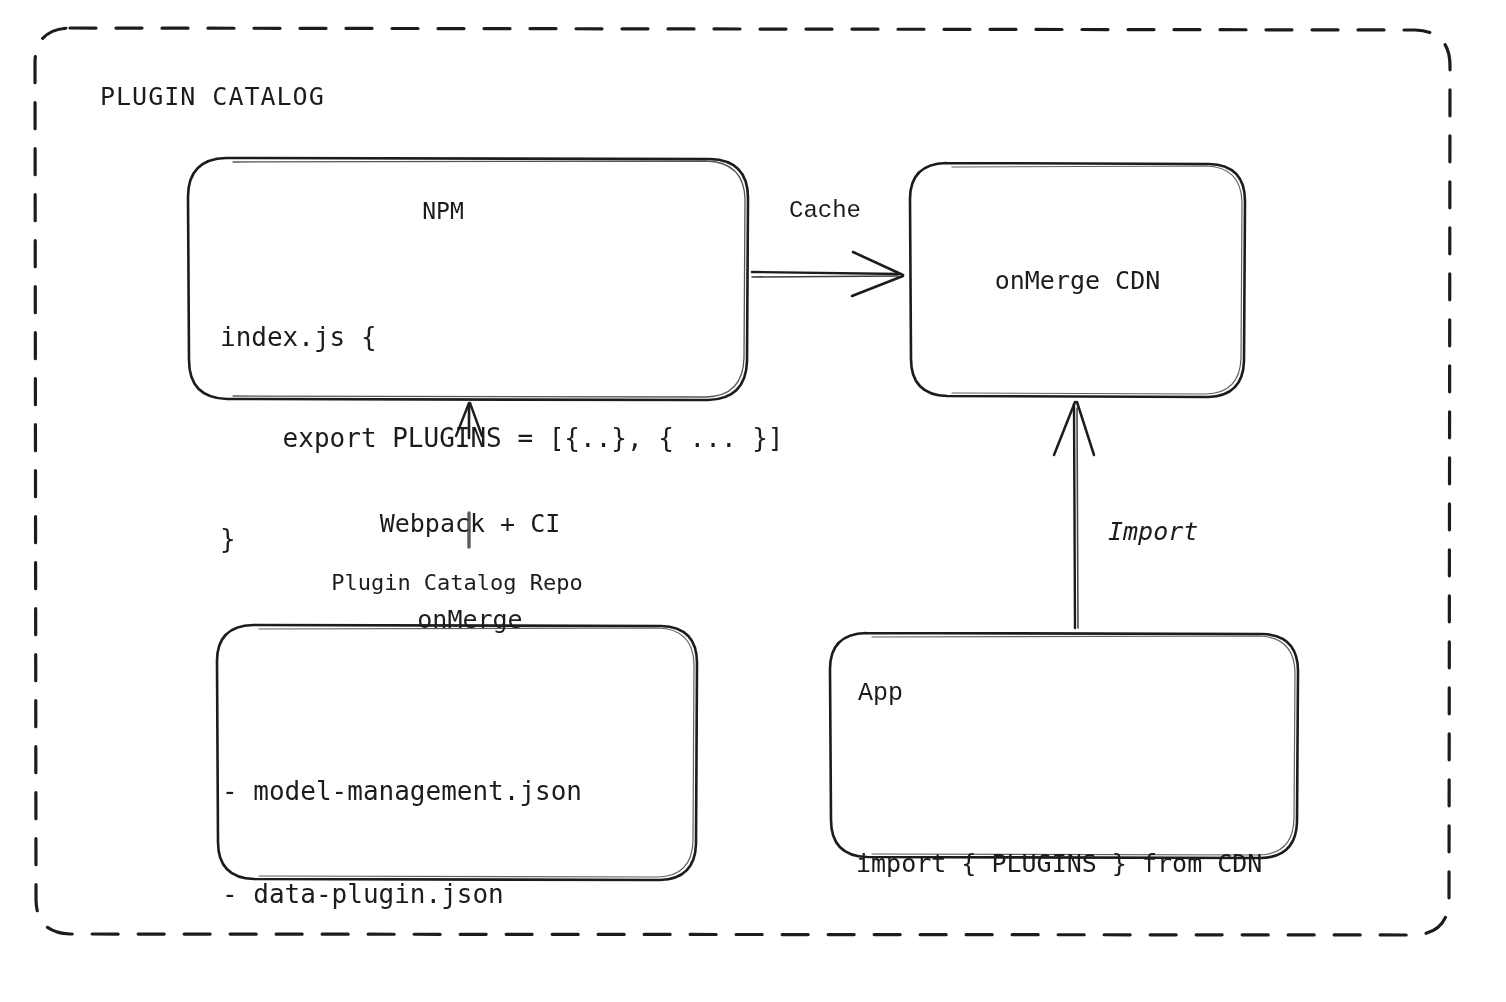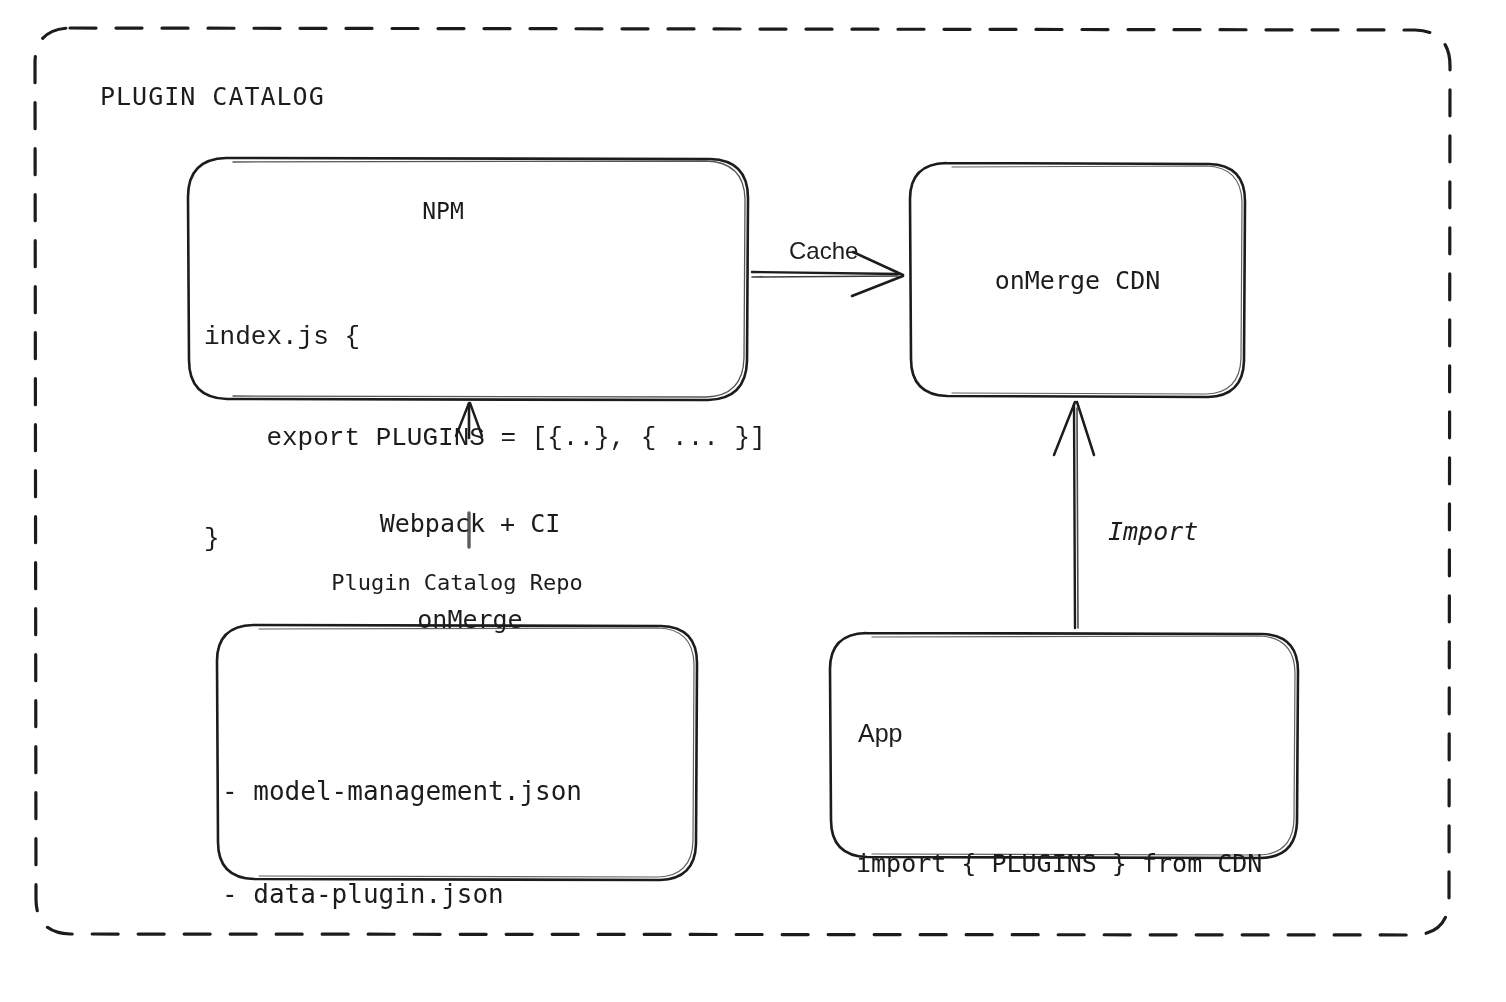--- a/index.html
+++ b/index.html
@@ -23,40 +23,39 @@
     height: 1002px;
   }
   .lbl {
     position: absolute;
     color: #1c1c1c;
     white-space: pre;
     font-family: "DejaVu Sans Mono", "Liberation Mono", monospace;
     line-height: 1.35;
   }
   .mono { font-family: "DejaVu Sans Mono", "Liberation Mono", monospace; }
-  .sans { font-family: Liberation Sans, sans-serif; margin-top: 40px; }
+  .sans { font-family: Liberation Mono, monospace; }
 
   
   #frame-title {
     left: 100px; top: 80px;
     font-size: 25px;
     letter-spacing: 1px;
   }
   
   #npm-title {
     left: 188px; top: 196px;
     width: 510px;
     text-align: center;
     font-size: 23px;
   }
   #npm-code {
-    left: 204px; top: 253px;
+    left: 220px; top: 253px;
     font-size: 26px;
     line-height: 1.3;
-    font-family: Liberation Mono, monospace;
   }
   
   #cdn-title {
     left: 910px; top: 264px;
     width: 335px;
     text-align: center;
     font-size: 25px;
   }
   
   #cache-label {

